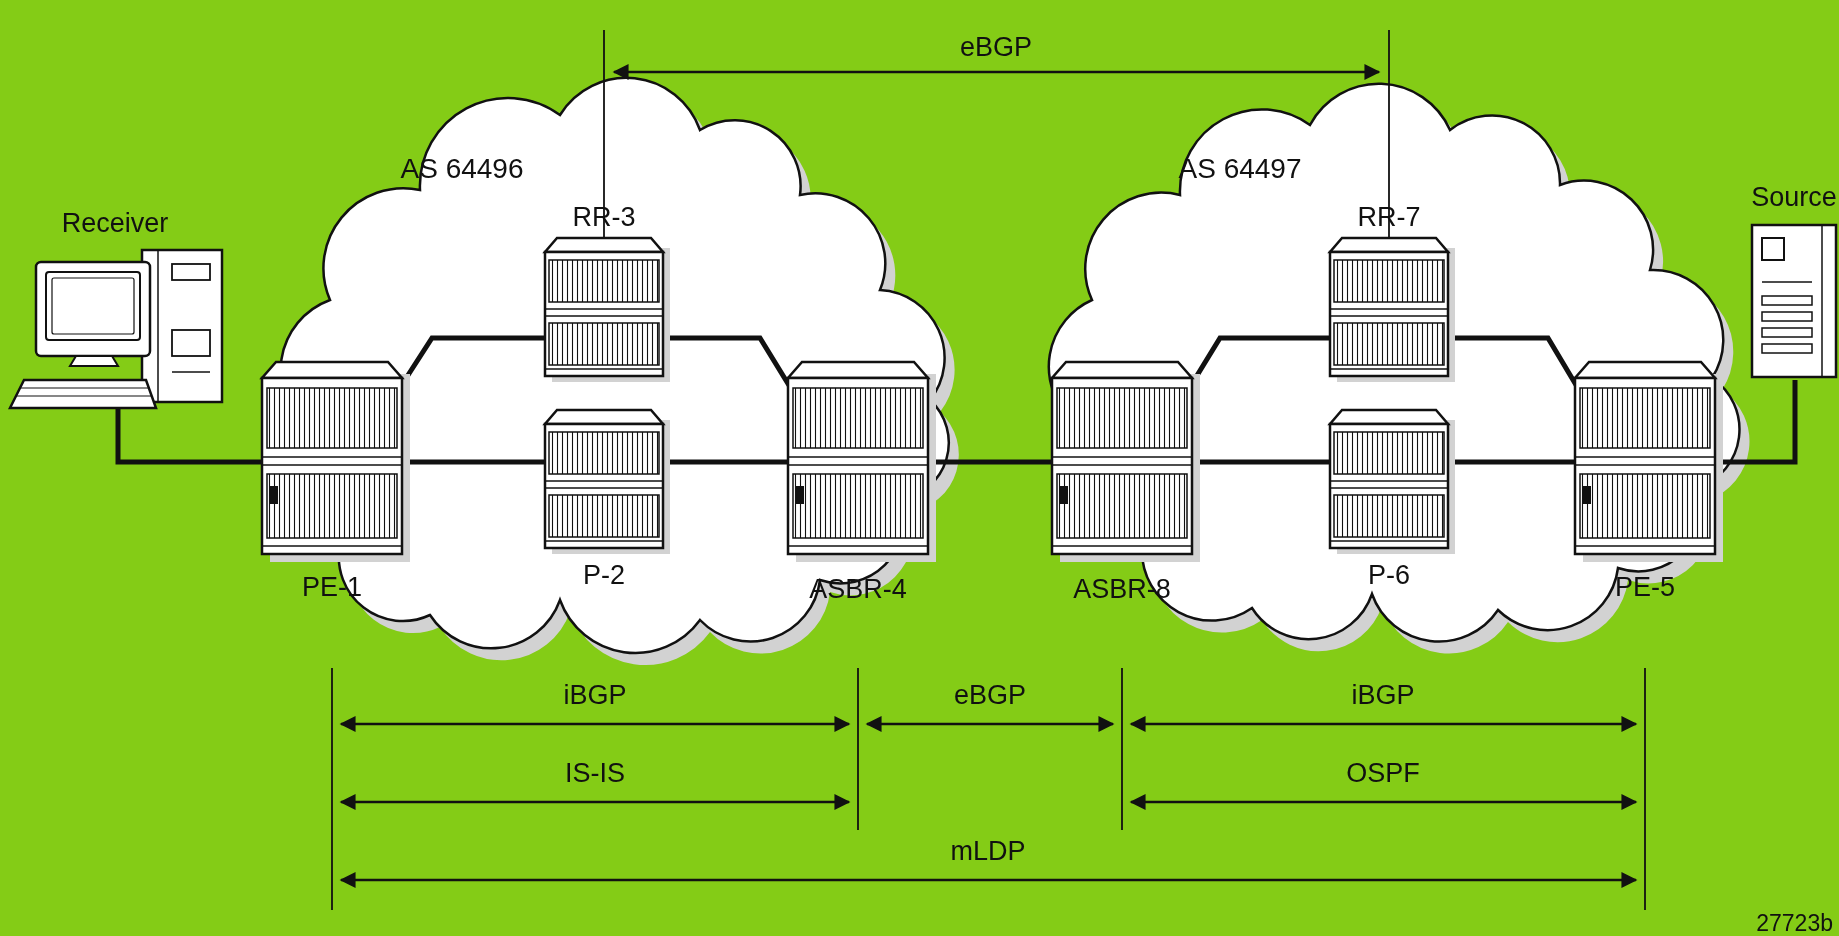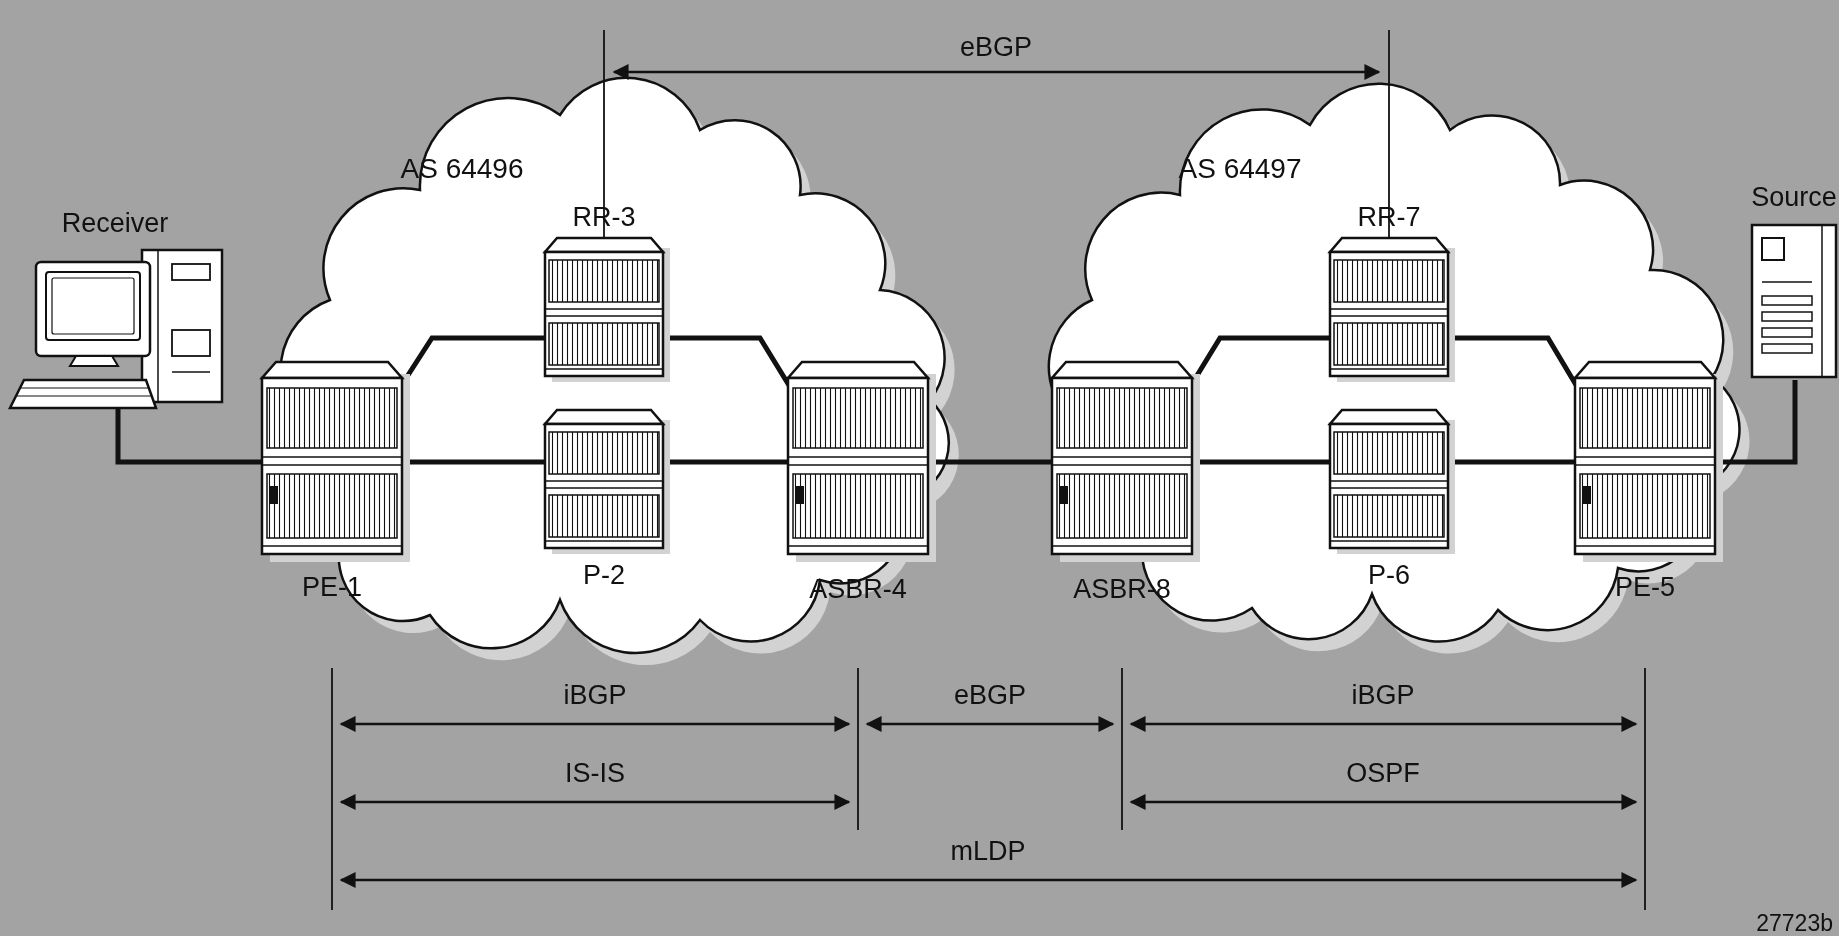--- a/index.html
+++ b/index.html
@@ -1,16 +1,16 @@
 <!DOCTYPE html>
 <html><head>
 <meta charset="utf-8">
 <style>
   html,body{margin:0;padding:0;background:#ffffff;}
-  .stage{position:relative;width:1839px;height:936px;background:#a3a3a3;font-family:"Liberation Sans",sans-serif;overflow:hidden;}
+  .stage{position:relative;width:1839px;height:936px;background:#84cc16;font-family:"Liberation Sans",sans-serif;overflow:hidden;}
   svg{display:block;}
   text{fill:#111;font-family:"Liberation Sans",sans-serif;}
   .lbl{font-size:27px;}
   .lbl-as{font-size:28px;}
   .lbl-fig{font-size:23px;}
 </style>
 </head>
 <body>
 
 <div class="stage">

